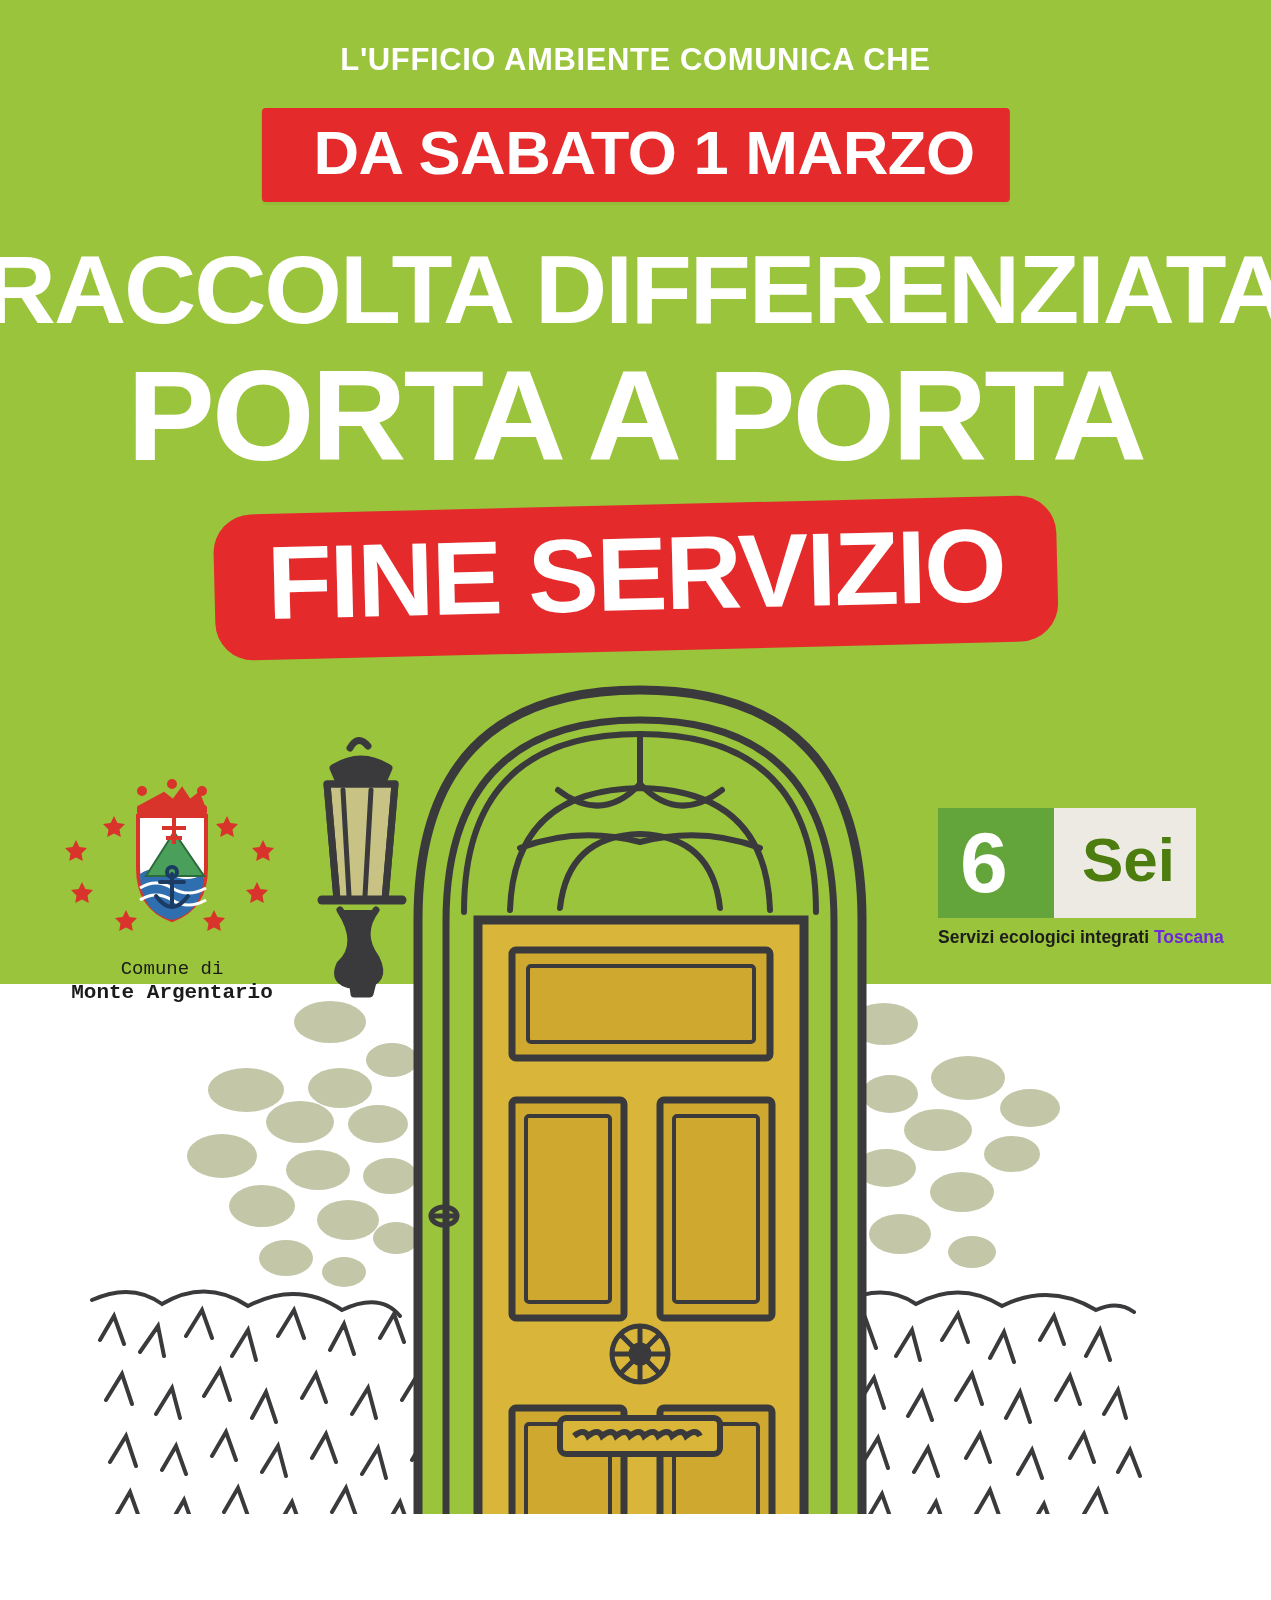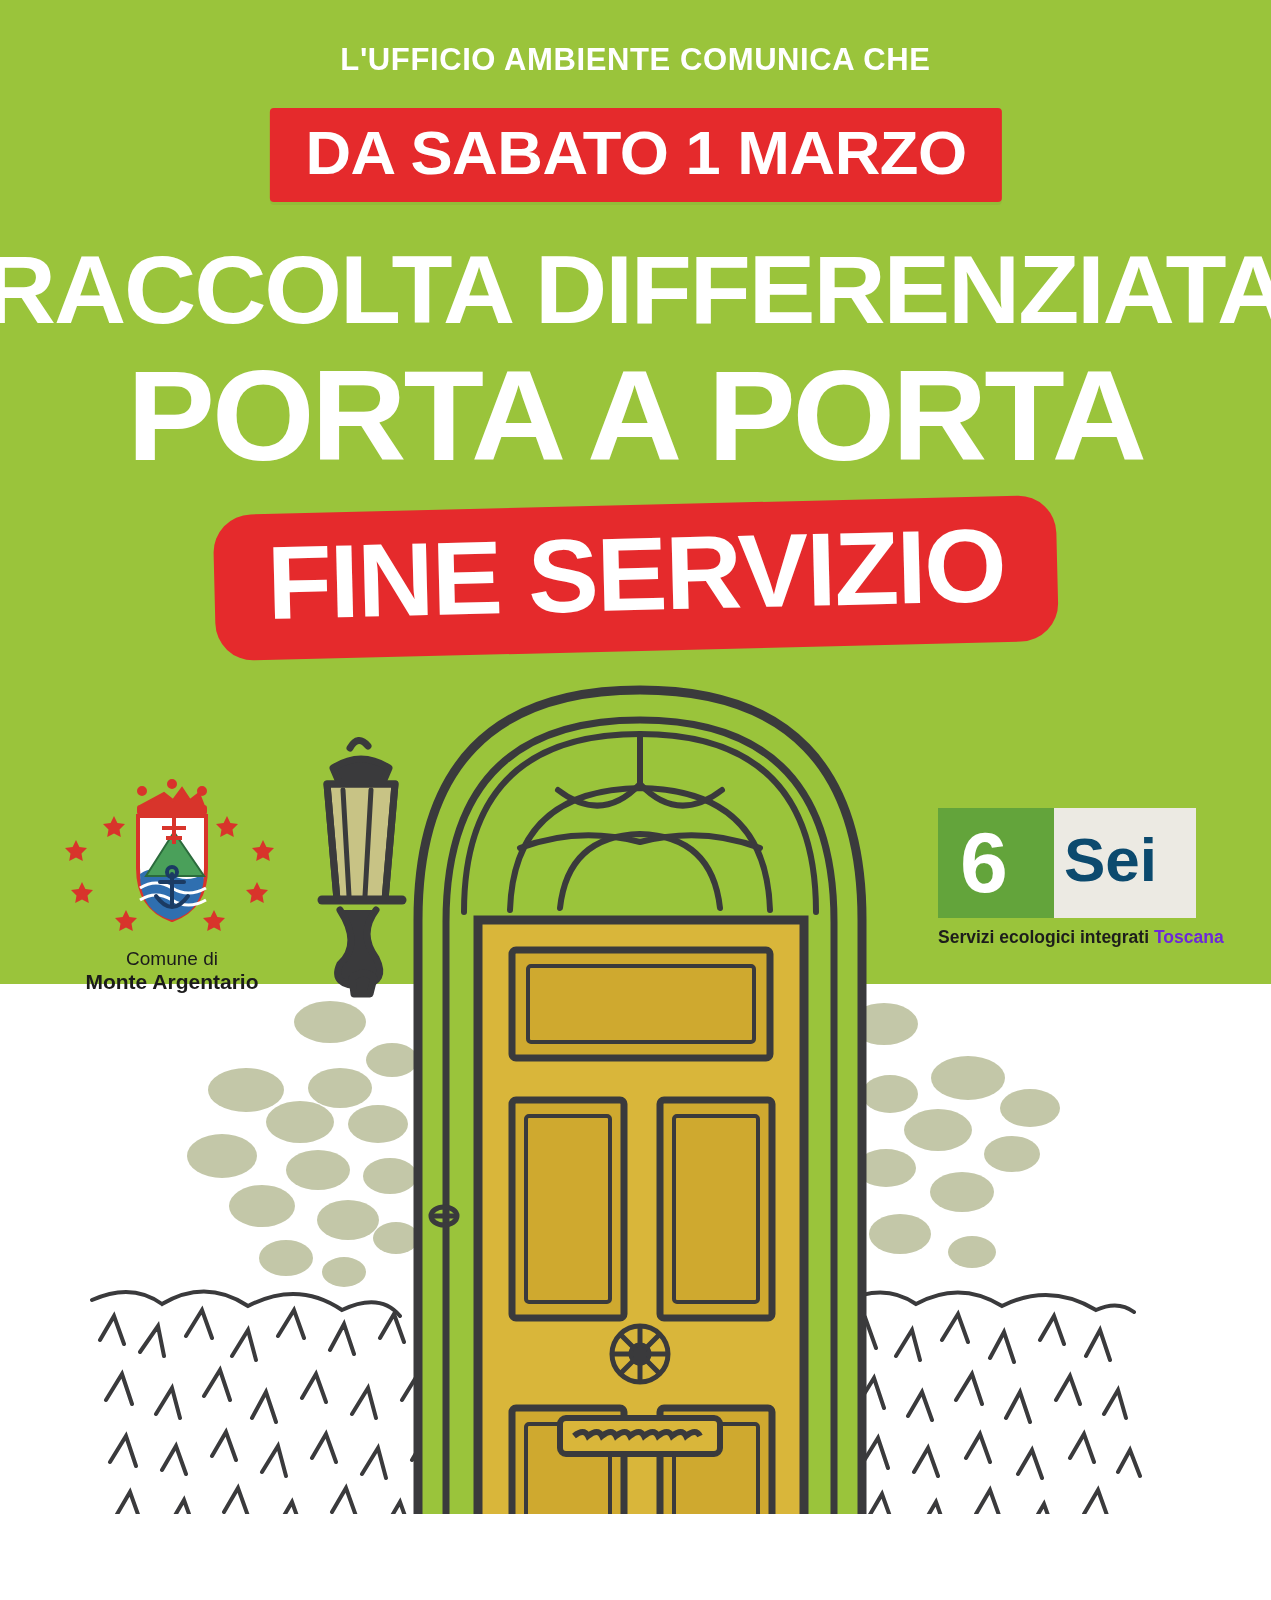--- a/index.html
+++ b/index.html
@@ -67,21 +67,21 @@
   }
 
   
   .pill-date {
     position: absolute;
     top: 108px;
     left: 50%;
     transform: translateX(-50%);
     background: #e52a2c;
     border-radius: 4px;
-    padding: 14px 42px 18px 42px;
+    padding: 14px 42px 18px 58px;
     box-shadow: 0 3px 0 rgba(0,0,0,0.04);
   }
   .pill-date span {
     display: block;
     color: #ffffff;
     font-size: 62px;
     line-height: 62px;
     font-weight: bold;
     letter-spacing: -0.5px;
     white-space: nowrap;
@@ -154,26 +154,26 @@
 
   
   .crest-block {
     position: absolute;
     left: 52px;
     top: 770px;
     width: 240px;
     text-align: center;
   }
   .crest-caption {
-    margin-top: 8px;
+    margin-top: 19px;
     color: #1b1b1b;
     font-size: 19px;
     line-height: 23px;
     font-weight: bold;
-    font-family: Liberation Sans, sans-serif;
+    font-family: Liberation Mono, monospace;
   }
   .crest-caption .l1 { font-weight: normal; font-size: 19px; }
   .crest-caption .l2 { font-weight: bold; font-size: 21px; }
 
   
   .sei-logo {
     position: absolute;
     left: 938px;
     top: 808px;
     width: 258px;
@@ -200,23 +200,23 @@
     font-family: "Liberation Sans", sans-serif;
   }
   .sei-grey {
     width: 142px;
     height: 110px;
     background: #eceae3;
     position: relative;
   }
   .sei-grey .sei {
     position: absolute;
-    left: 10px;
+    left: 28px;
     top: 16px;
-    color: #0c4a6e;
+    color: #4d7c0f;
     font-size: 62px;
     line-height: 72px;
     font-weight: bold;
     font-family: "Liberation Sans", sans-serif;
   }
   .sei-tag {
     margin-top: 9px;
     font-size: 17.5px;
     font-weight: bold;
     color: #1d1d1b;

